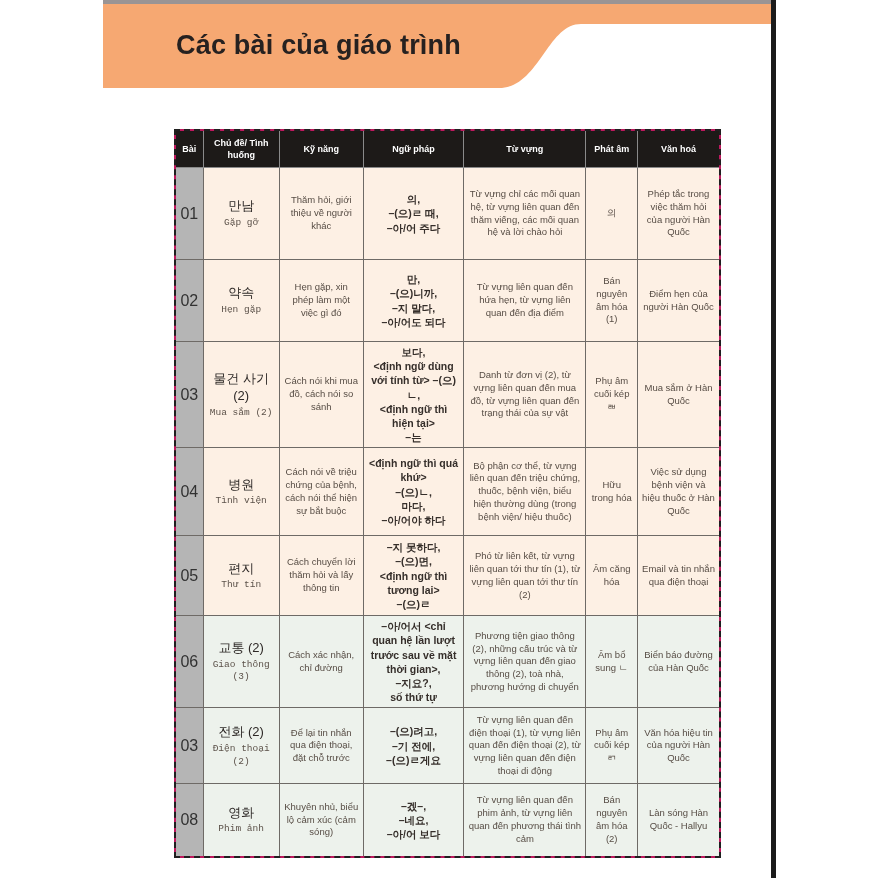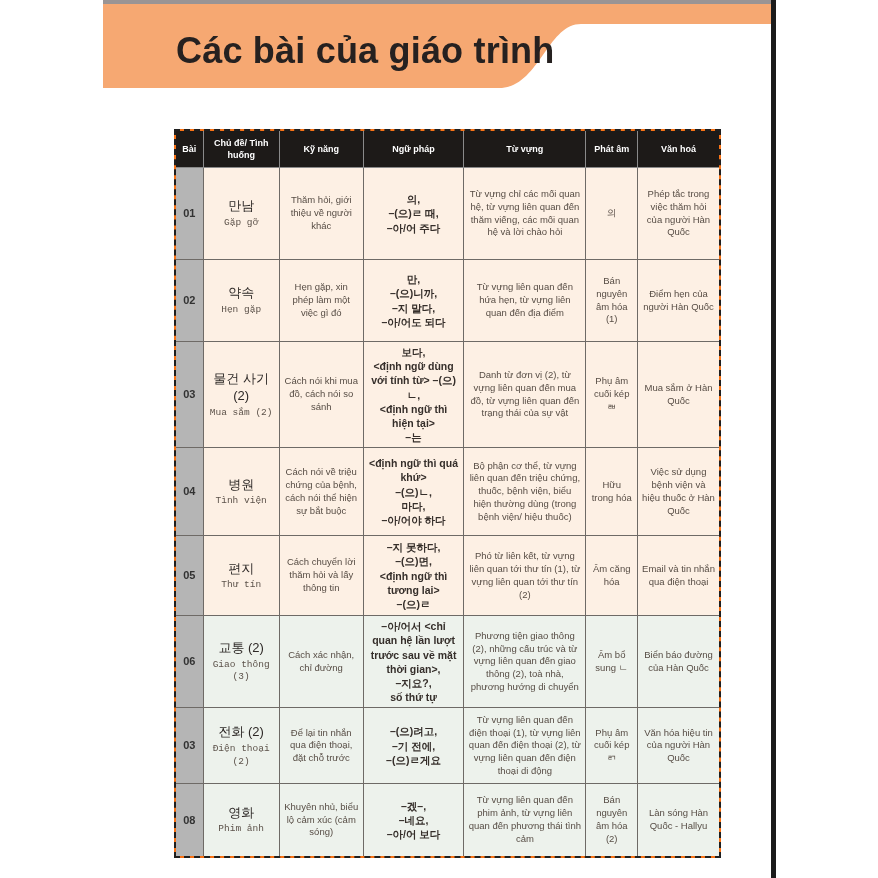--- a/index.html
+++ b/index.html
@@ -4,38 +4,38 @@
 <title>Các bài của giáo trình</title>
 <style>
   html,body{margin:0;padding:0;}
   body{
     width:878px;height:878px;position:relative;background:#ffffff;
     font-family:"Liberation Sans", sans-serif;color:#4c423b;overflow:hidden;
   }
   .top-edge{position:absolute;left:103px;top:0;width:673px;height:4px;background:#9a9494;}
   .banner-svg{position:absolute;left:103px;top:4px;width:668px;height:84px;display:block;}
   .page-title{
-    position:absolute;left:176px;top:30px;font-size:36px;font-weight:bold;
+    position:absolute;left:176px;top:30px;font-size:27px;font-weight:bold;
     color:#262120;letter-spacing:0.2px;
   }
   .right-rule{position:absolute;left:771px;top:0;width:5px;height:878px;background:#1b1b1b;}
   .table-frame{
     position:absolute;left:174px;top:129px;width:543px;
-    border:2px dashed #1f1f1f;background:#f97316;
+    border:2px dashed #1f1f1f;background:#be185d;
   }
   table.syllabus{border-collapse:collapse;width:100%;table-layout:fixed;border:hidden;}
   table.syllabus th, table.syllabus td{
     border:1px solid #6e6a66;vertical-align:middle;text-align:center;
     padding:3px 4px;line-height:1.35;
   }
   th{
     background:#1d1a18;color:#ffffff;font-size:9px;font-weight:bold;
     height:30px;border-color:#8a8a8a !important;
   }
-  td.bai{background:#b5b5b5;color:#323232;font-weight:bold;font-size:11px;}
+  td.bai{background:#b5b5b5;color:#323232;font-weight:normal;font-size:16px;}
   tr.band-warm td{background:#fdf0e4;}
   tr.band-cool td{background:#edf2ec;}
   tr.band-warm td.bai, tr.band-cool td.bai{background:#b5b5b5;}
   .ko{font-size:13px;font-weight:normal;color:#2d2826;}
   .vi{font-size:9.5px;color:#5c524a;margin-top:2px;font-family:Liberation Mono, monospace;}
   td.skill, td.vocab, td.culture{font-size:9.5px;color:#574d45;}
   td.grammar{font-size:10.5px;font-weight:bold;color:#352e2a;white-space:pre-line;}
   td.pron{font-size:9.5px;color:#574d45;white-space:pre-line;}
   col.c-bai{width:5%;} col.c-topic{width:14%;} col.c-skill{width:15.5%;}
   col.c-gram{width:18.5%;} col.c-vocab{width:22.5%;} col.c-pron{width:9.5%;}

